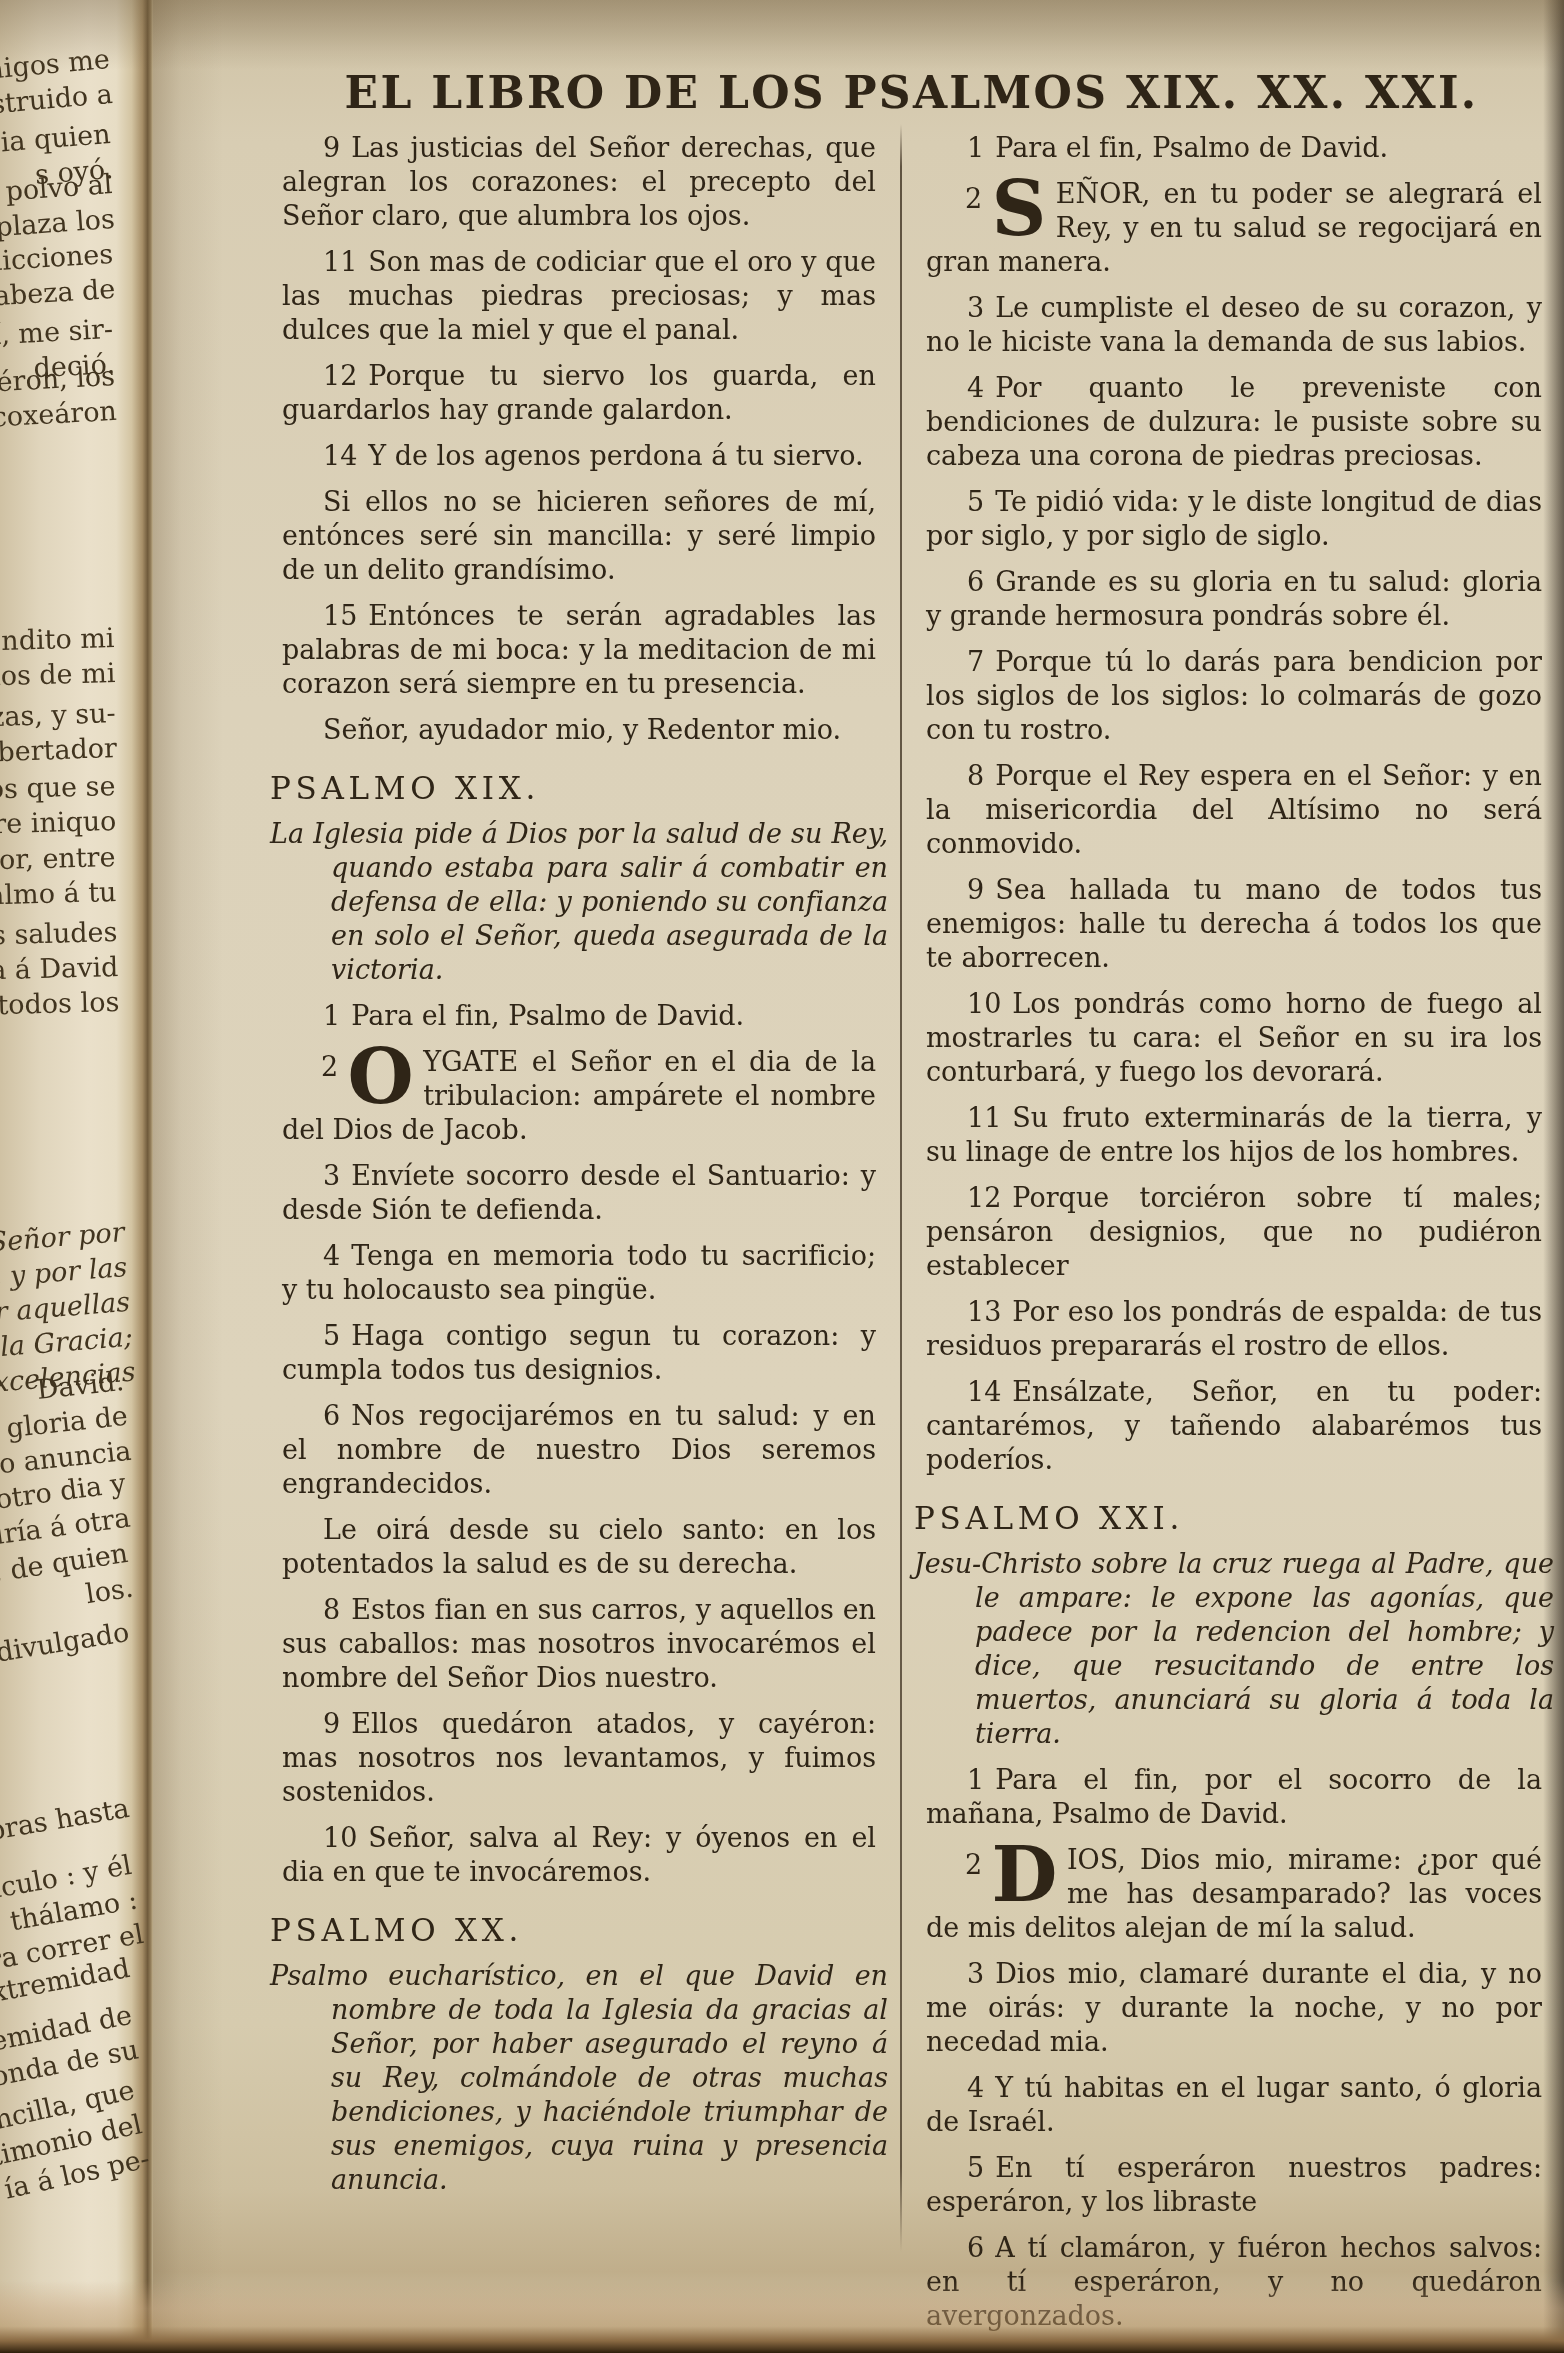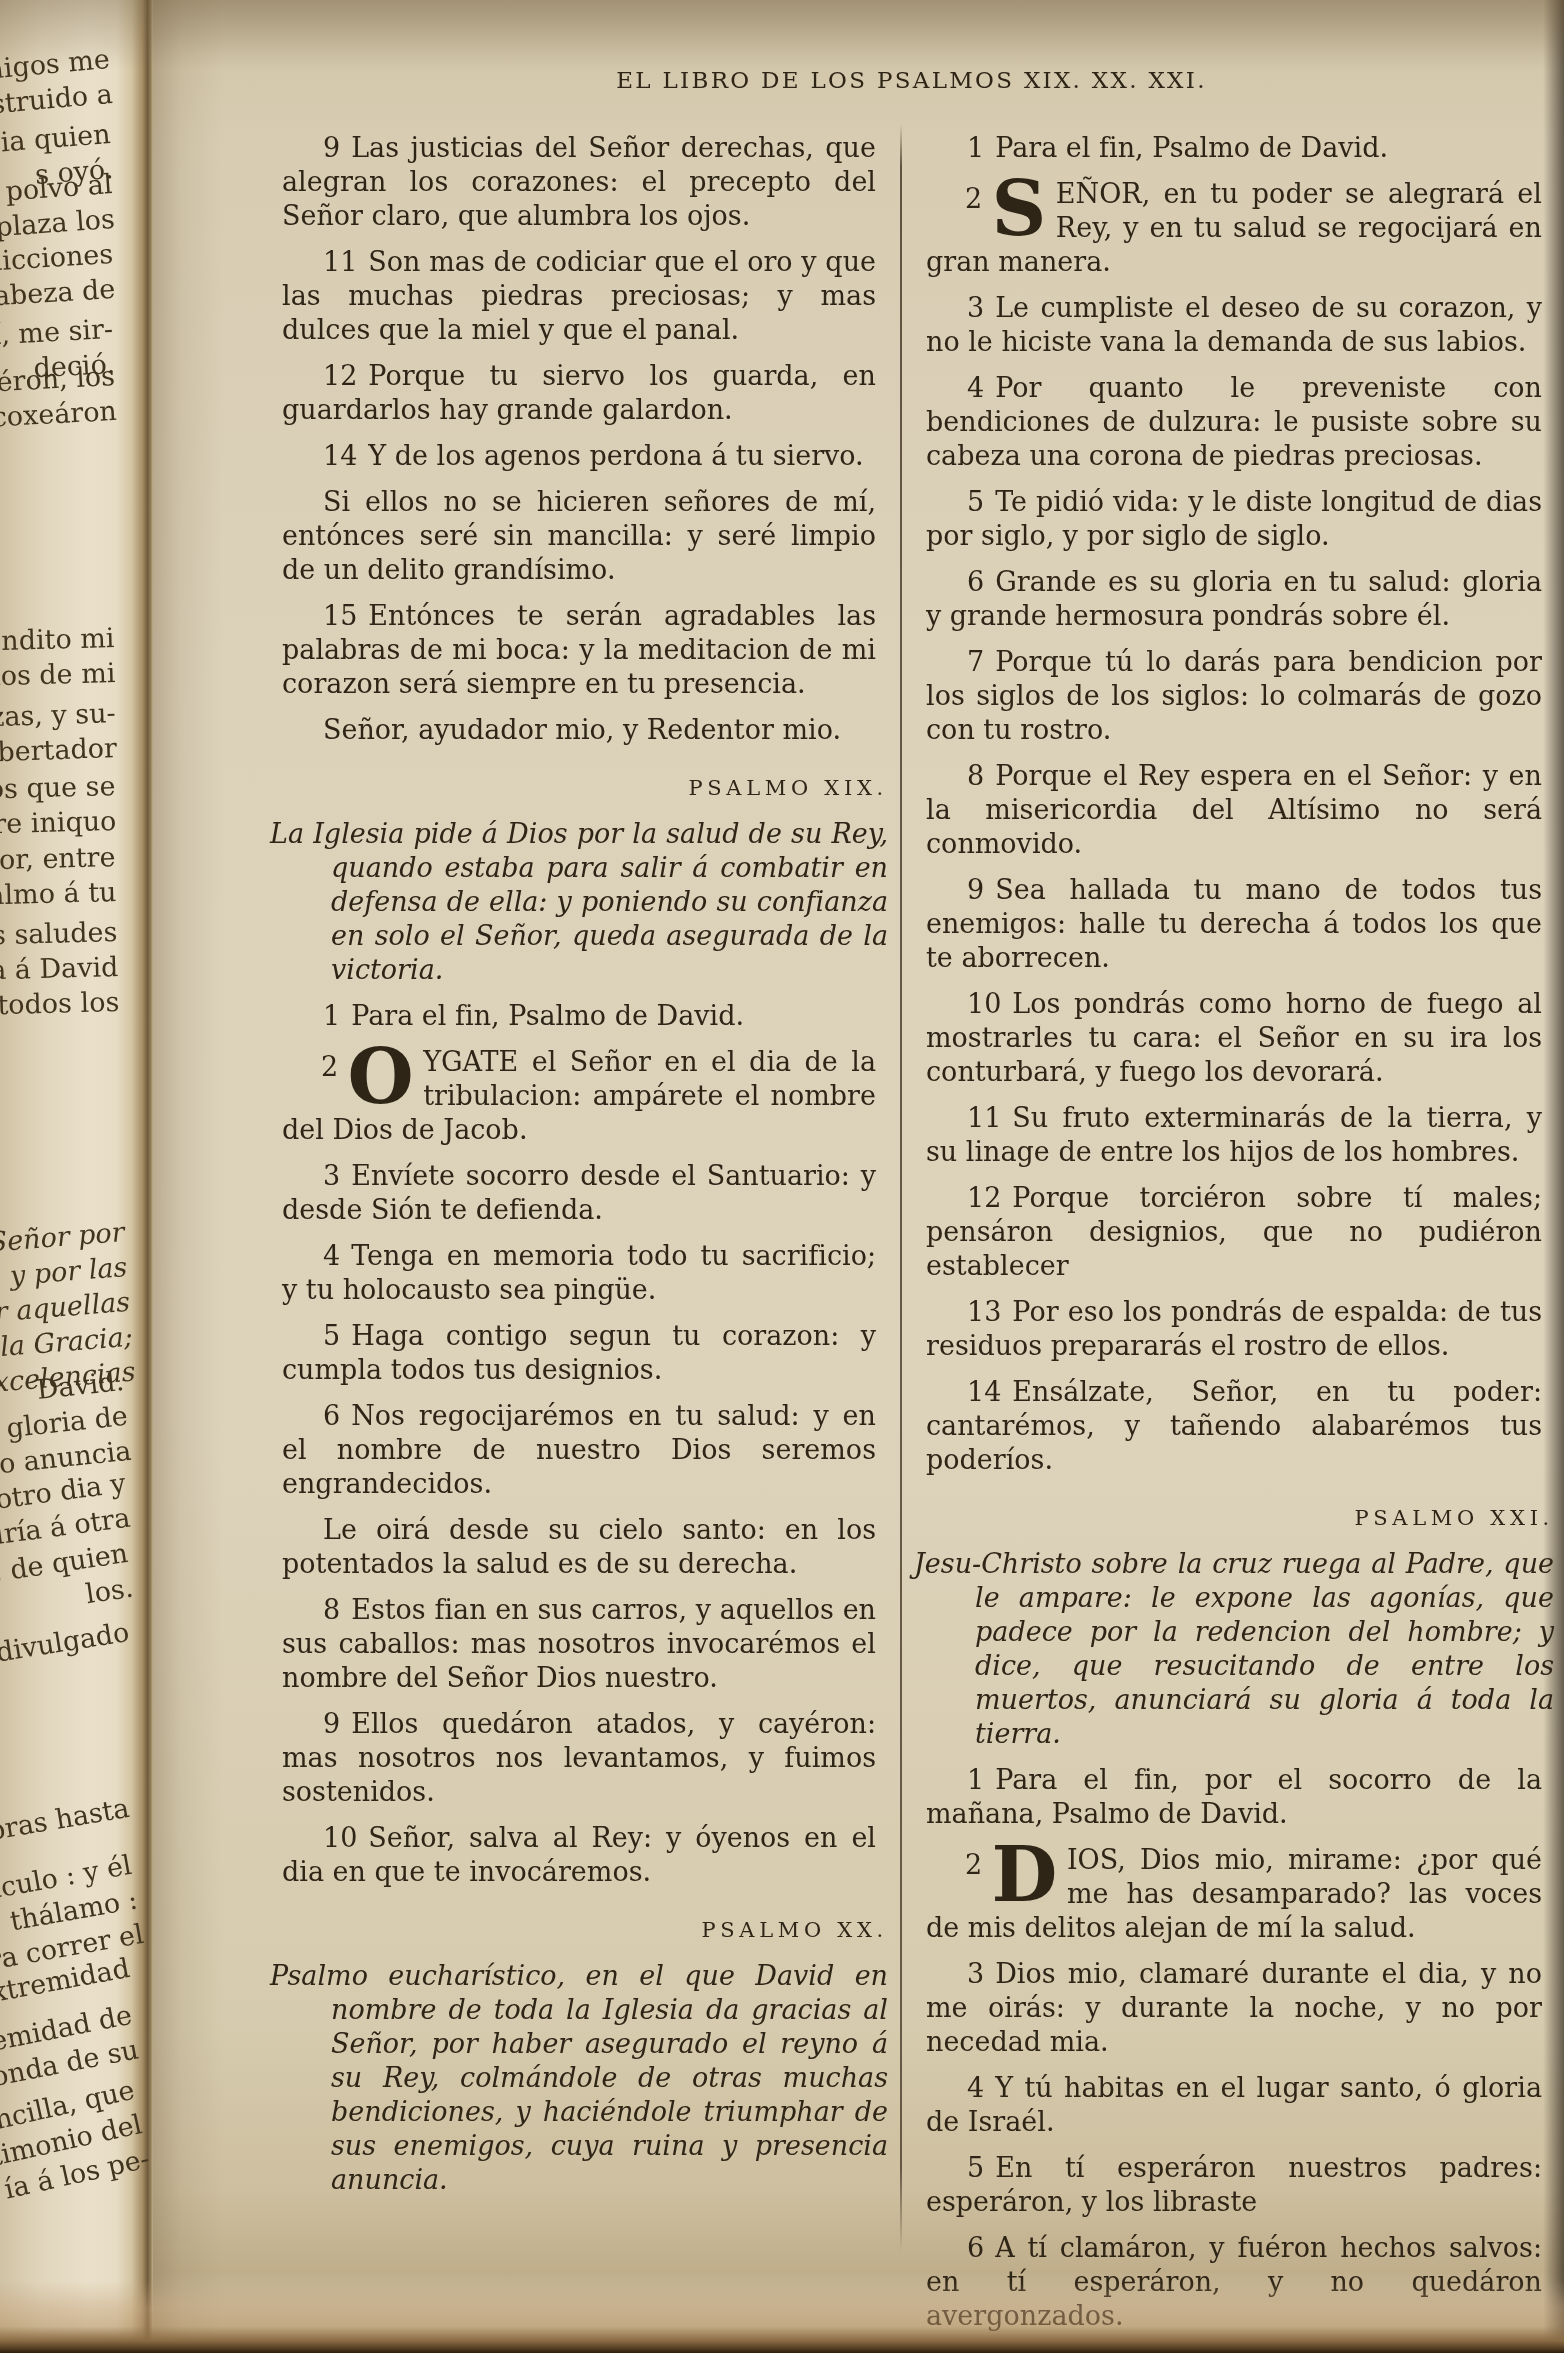--- a/index.html
+++ b/index.html
@@ -28,33 +28,33 @@
     line-height:35px;
     color:#41341f;
     transform-origin:100% 0;
     white-space:nowrap;
   }
   .fragment.italic{font-style:italic;}
   
   #page-header{
     position:absolute;left:266px;top:67px;width:1291px;
     text-align:center;
-    font-size:23px;font-weight:normal;
+    font-size:44px;font-weight:bold;
     letter-spacing:2.3px;
     margin:0;z-index:2;
   }
   .column{position:absolute;top:119px;text-align:justify;font-size:27px;line-height:34px;z-index:2;}
   #col-left{left:270px;width:618px;}
   #col-right{left:914px;width:640px;}
   .verse{margin:12px;text-indent:41px;}
   .summary{margin:0;font-style:italic;padding-left:61px;text-indent:-61px;}
   .psalm-heading{
     margin:23.5px 0 12.5px 0;
-    text-align:right;text-indent:0;
-    font-size:21px;font-weight:normal;letter-spacing:4.7px;
+    text-align:left;text-indent:0;
+    font-size:31px;font-weight:normal;letter-spacing:4.7px;
   }
   .vnum{margin-right:11px;}
   .dropcap-p{text-indent:0;}
   .drop-wrap{float:left;display:flex;align-items:flex-start;margin:3.1px 9.4px 0 39px;}
   .vnum-pre{font-size:27px;margin:1.6px 9.4px 0 0;}
   .big-letter{font-size:76px;line-height:58px;font-weight:bold;letter-spacing:0;}
   
   #column-divider{
     position:absolute;left:900px;top:124px;width:2.3px;height:2128px;z-index:2;
     background:linear-gradient(180deg,rgba(55,42,26,0) 0%,rgba(55,42,26,.75) 2%,rgba(55,42,26,.7) 96%,rgba(55,42,26,0) 100%);

